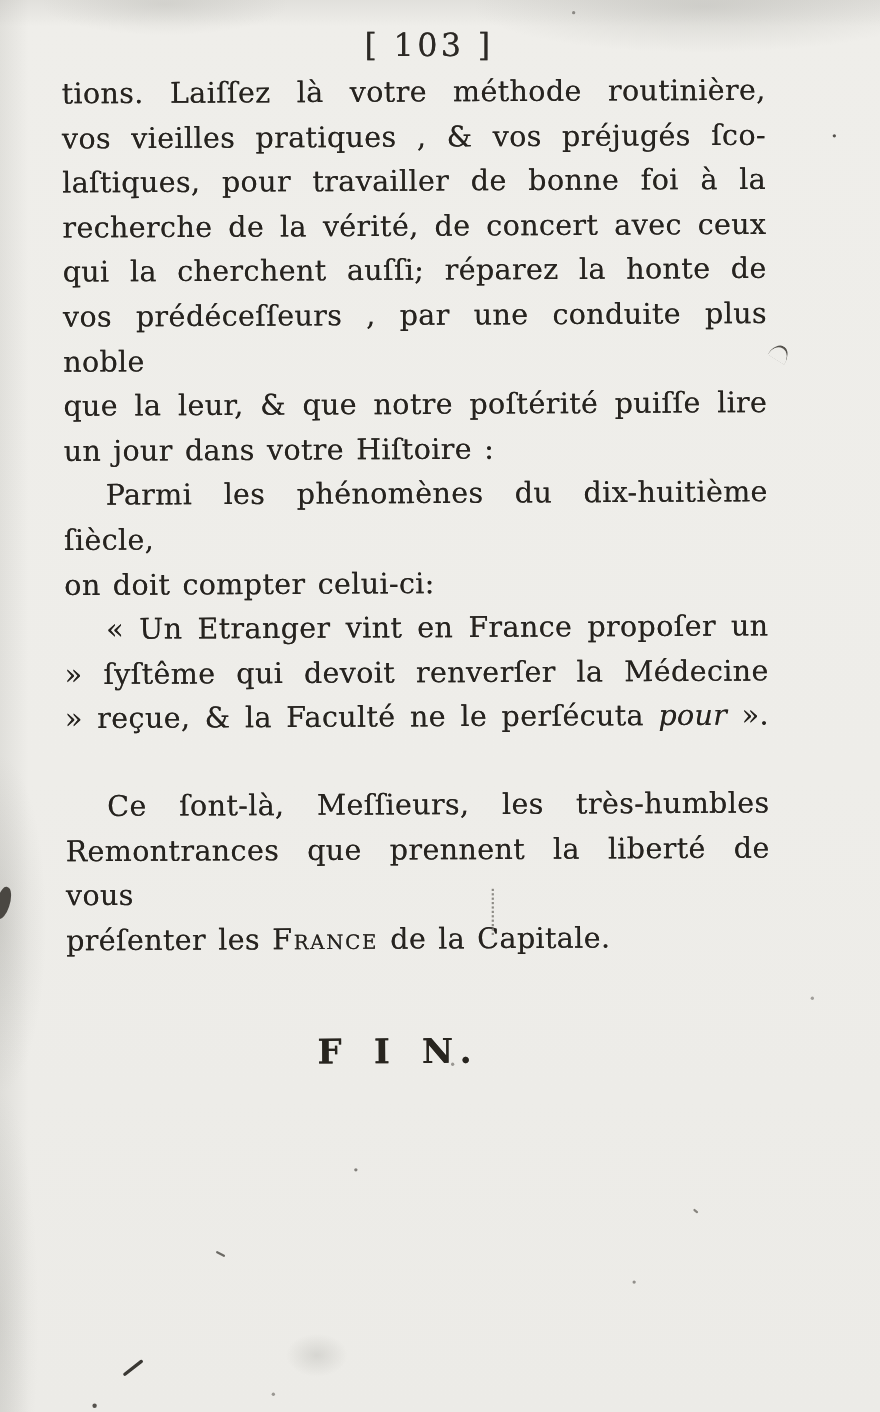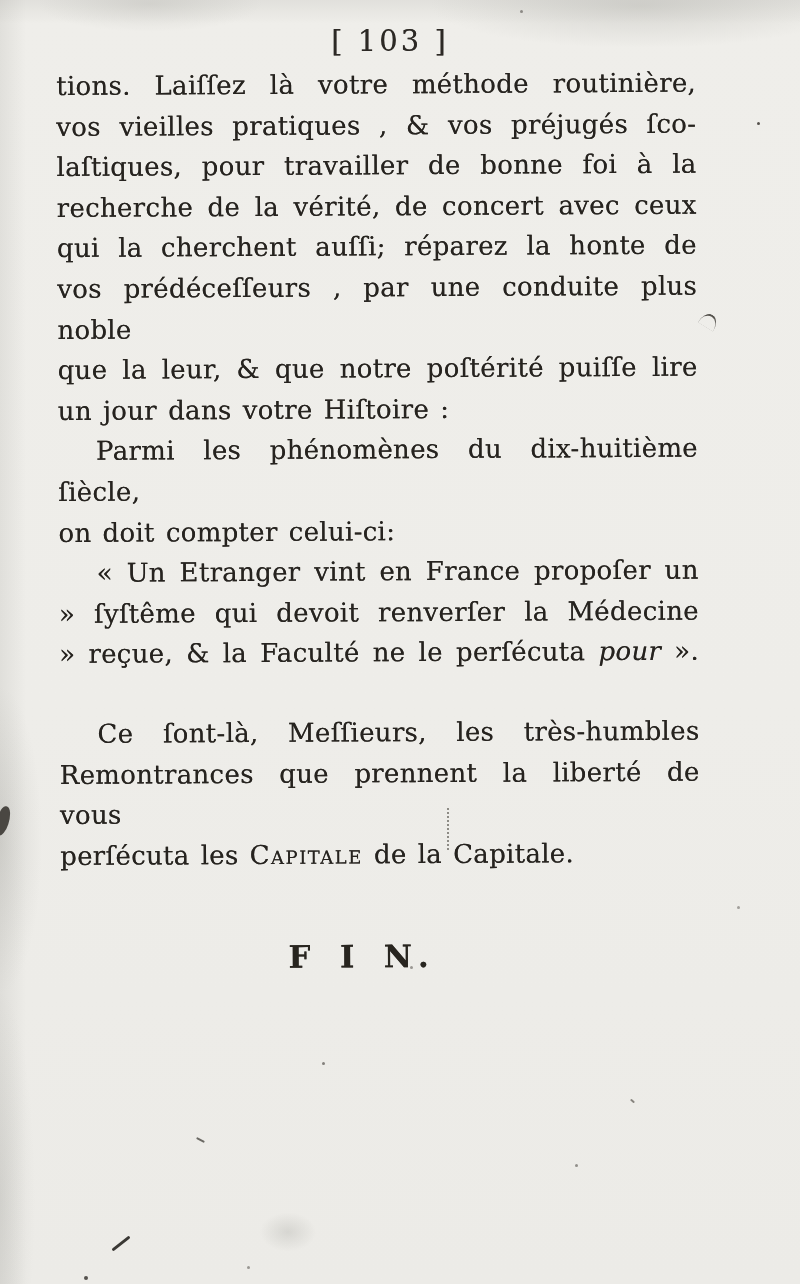--- a/index.html
+++ b/index.html
@@ -131,21 +131,21 @@
 
     <div class="para">
       <div class="line indent">« Un Etranger vint en France propoſer un</div>
       <div class="line">» ſyſtême qui devoit renverſer la Médecine</div>
       <div class="line"><span>» reçue, &amp; la Faculté ne le perſécuta </span><span class="it">pour</span><span> ».</span></div>
     </div>
 
     <div class="para gap">
       <div class="line indent">Ce ſont-là, Meſſieurs, les très-humbles</div>
       <div class="line">Remontrances que prennent la liberté de vous</div>
-      <div class="line left"><span>perſécuta les </span><span class="sc">Capitale</span><span> de la Capitale.</span></div>
+      <div class="line left"><span>préſenter les </span><span class="sc">France</span><span> de la Capitale.</span></div>
     </div>
 
     <div class="fin">F I N.</div>
 
   </div>
 
   <div class="artifact mark-slash-bottom"></div>
   <div class="artifact mark-edge-blot"></div>
   <div class="artifact mark-curve-right"></div>
   <div class="artifact mark-dash-fin"></div>

